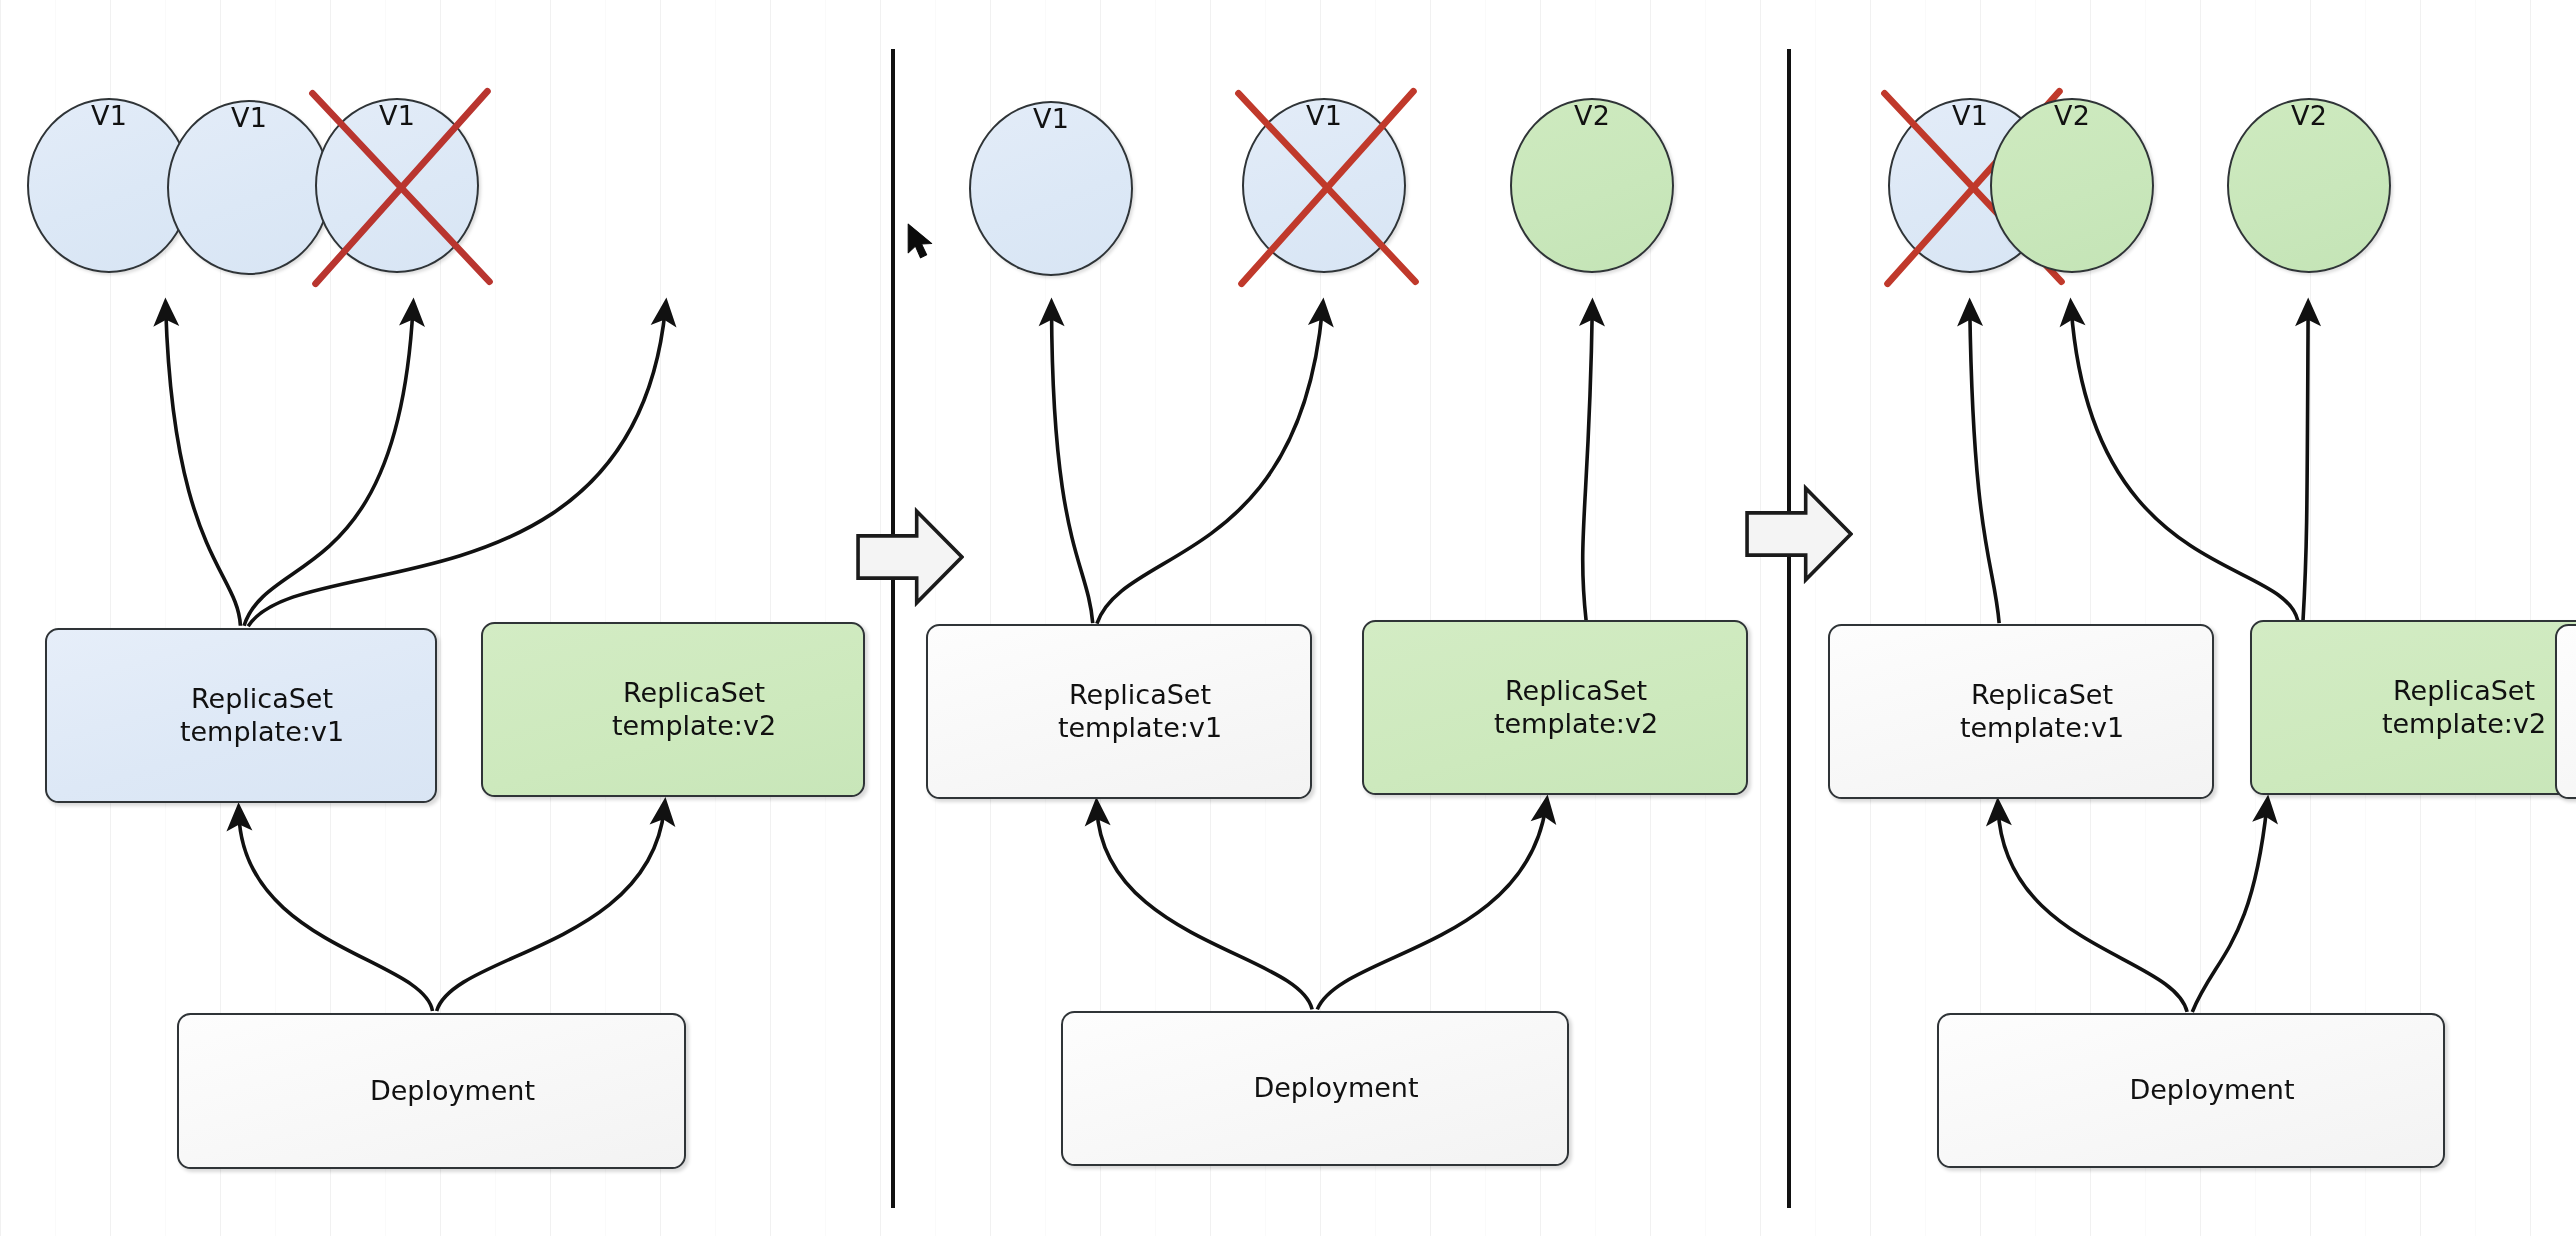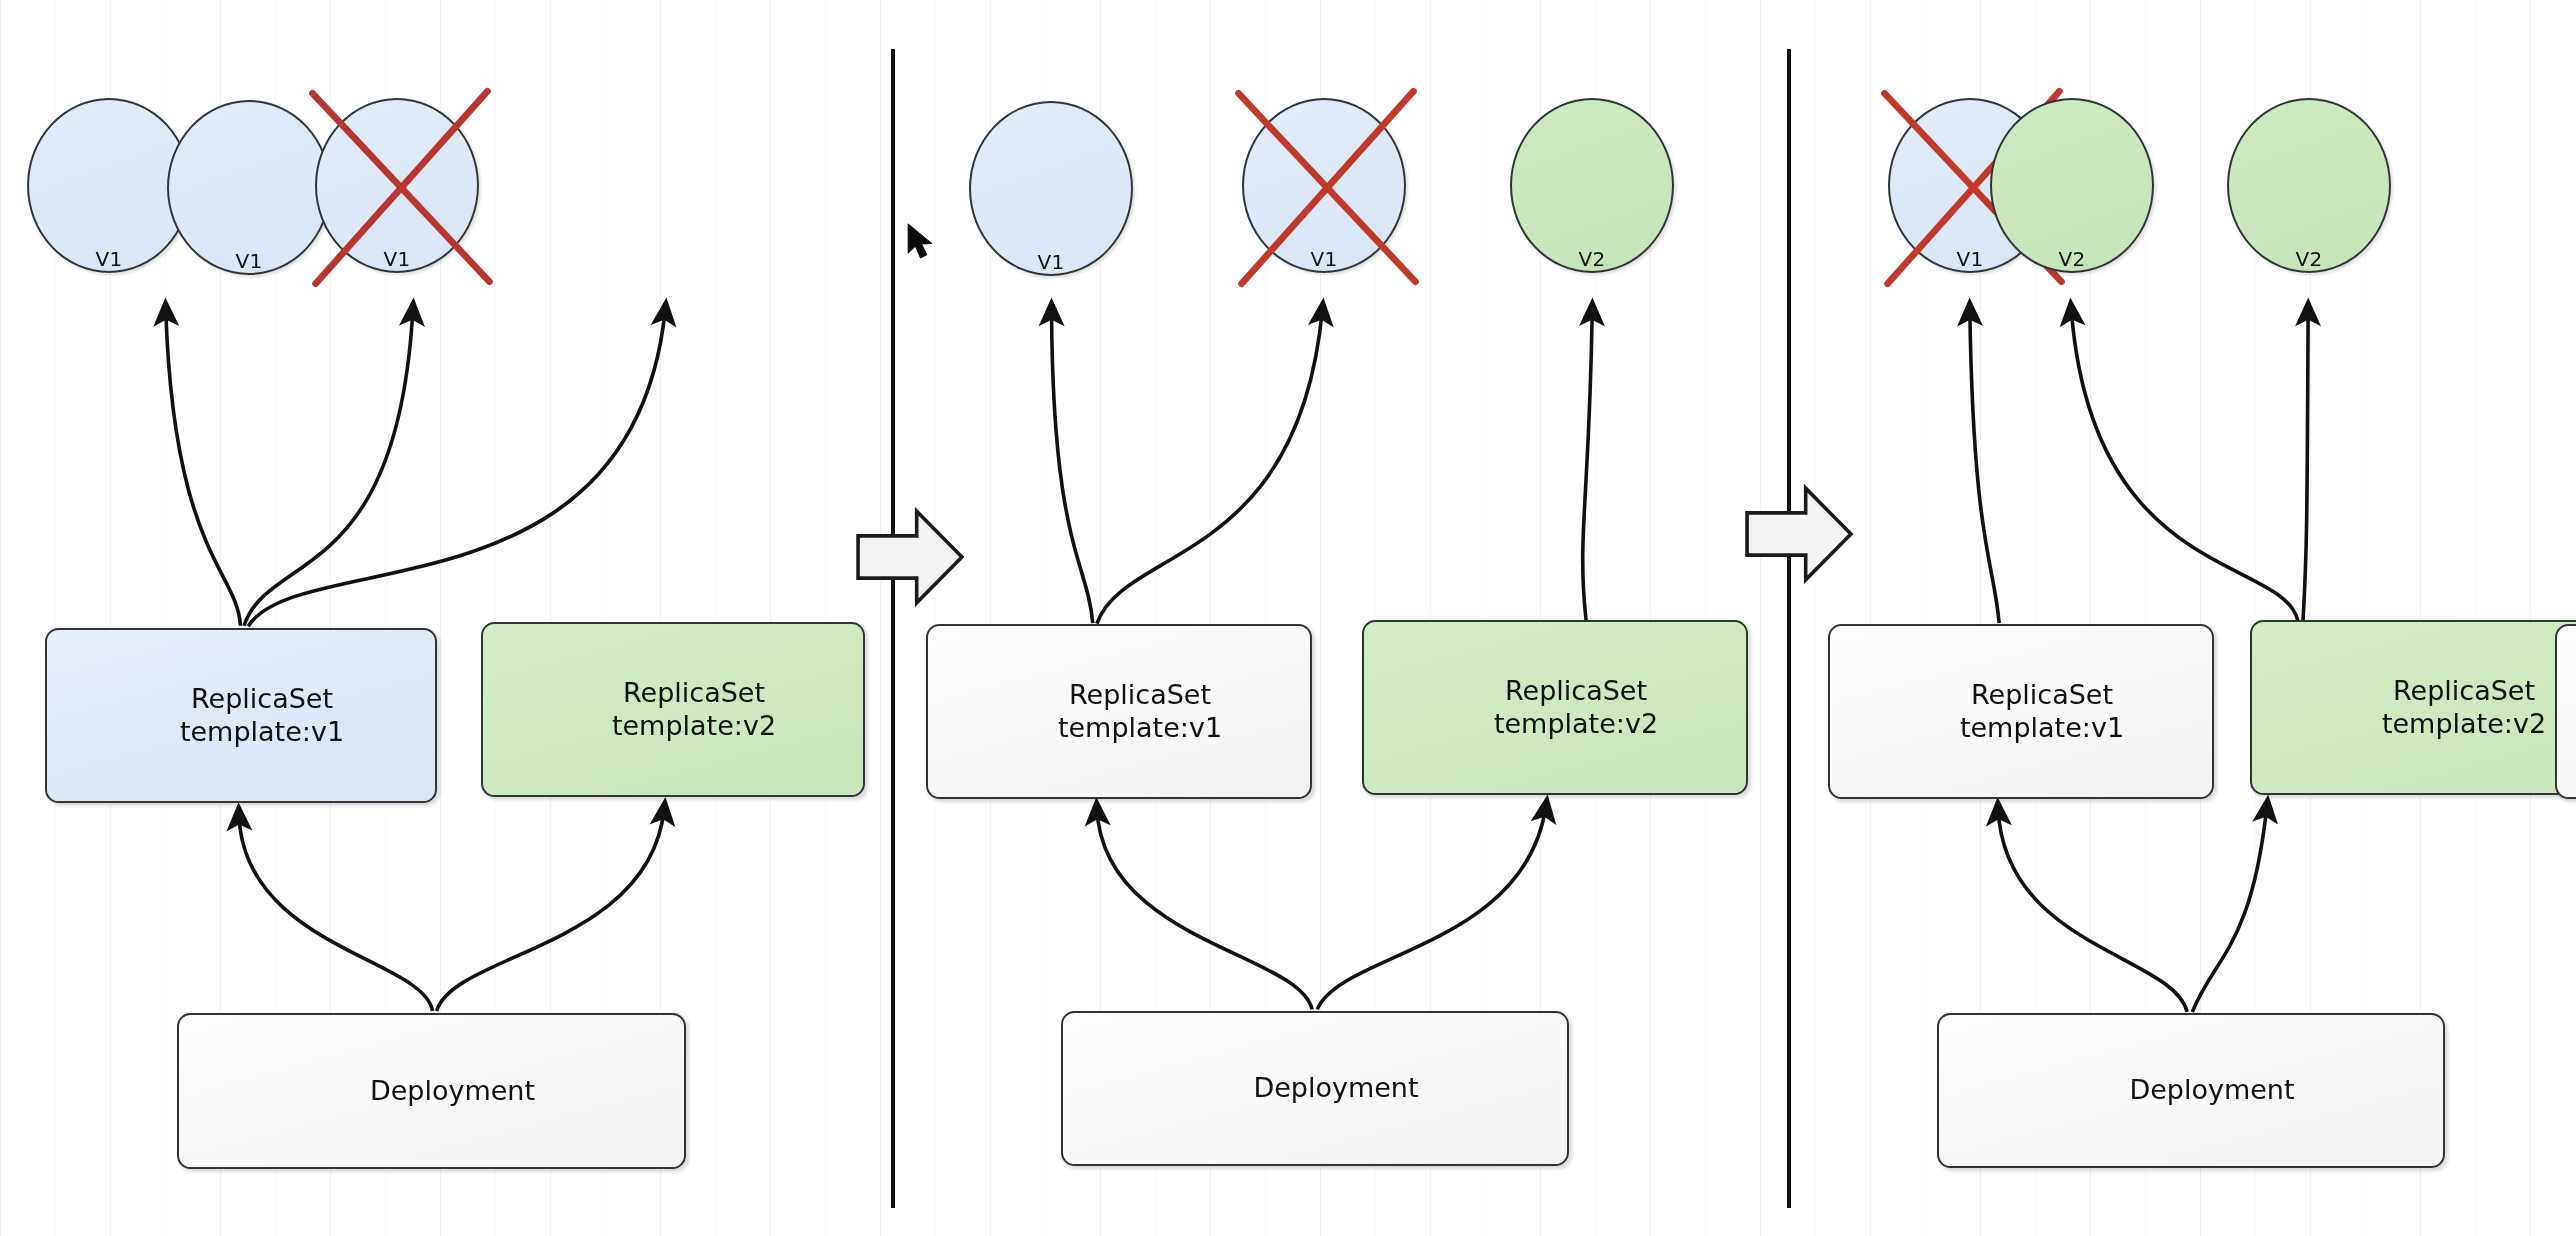--- a/index.html
+++ b/index.html
@@ -35,23 +35,23 @@
   }
   .panel { position: absolute; top: 0; bottom: 0; }
 
   
   .pod {
     position: absolute;
     border-radius: 50%;
     border: 2.1px solid #2f3437;
     box-sizing: border-box;
     display: flex;
-    align-items: flex-end;
+    align-items: flex-start;
     justify-content: center;
-    font-size: 20px;
+    font-size: 27px;
     color: #111111;
     letter-spacing: 0.3px;
     box-shadow: 2.1px 2.1px 3.1px rgba(0,0,0,0.13);
   }
   .pod.v1 {
     background: linear-gradient(160deg,#e3ecf8 0%, #dce8f6 55%, #d8e5f4 100%);
   }
   .pod.v2 {
     background: linear-gradient(160deg,#ceeabf 0%, #c9e7bb 55%, #c4e4b6 100%);
   }

